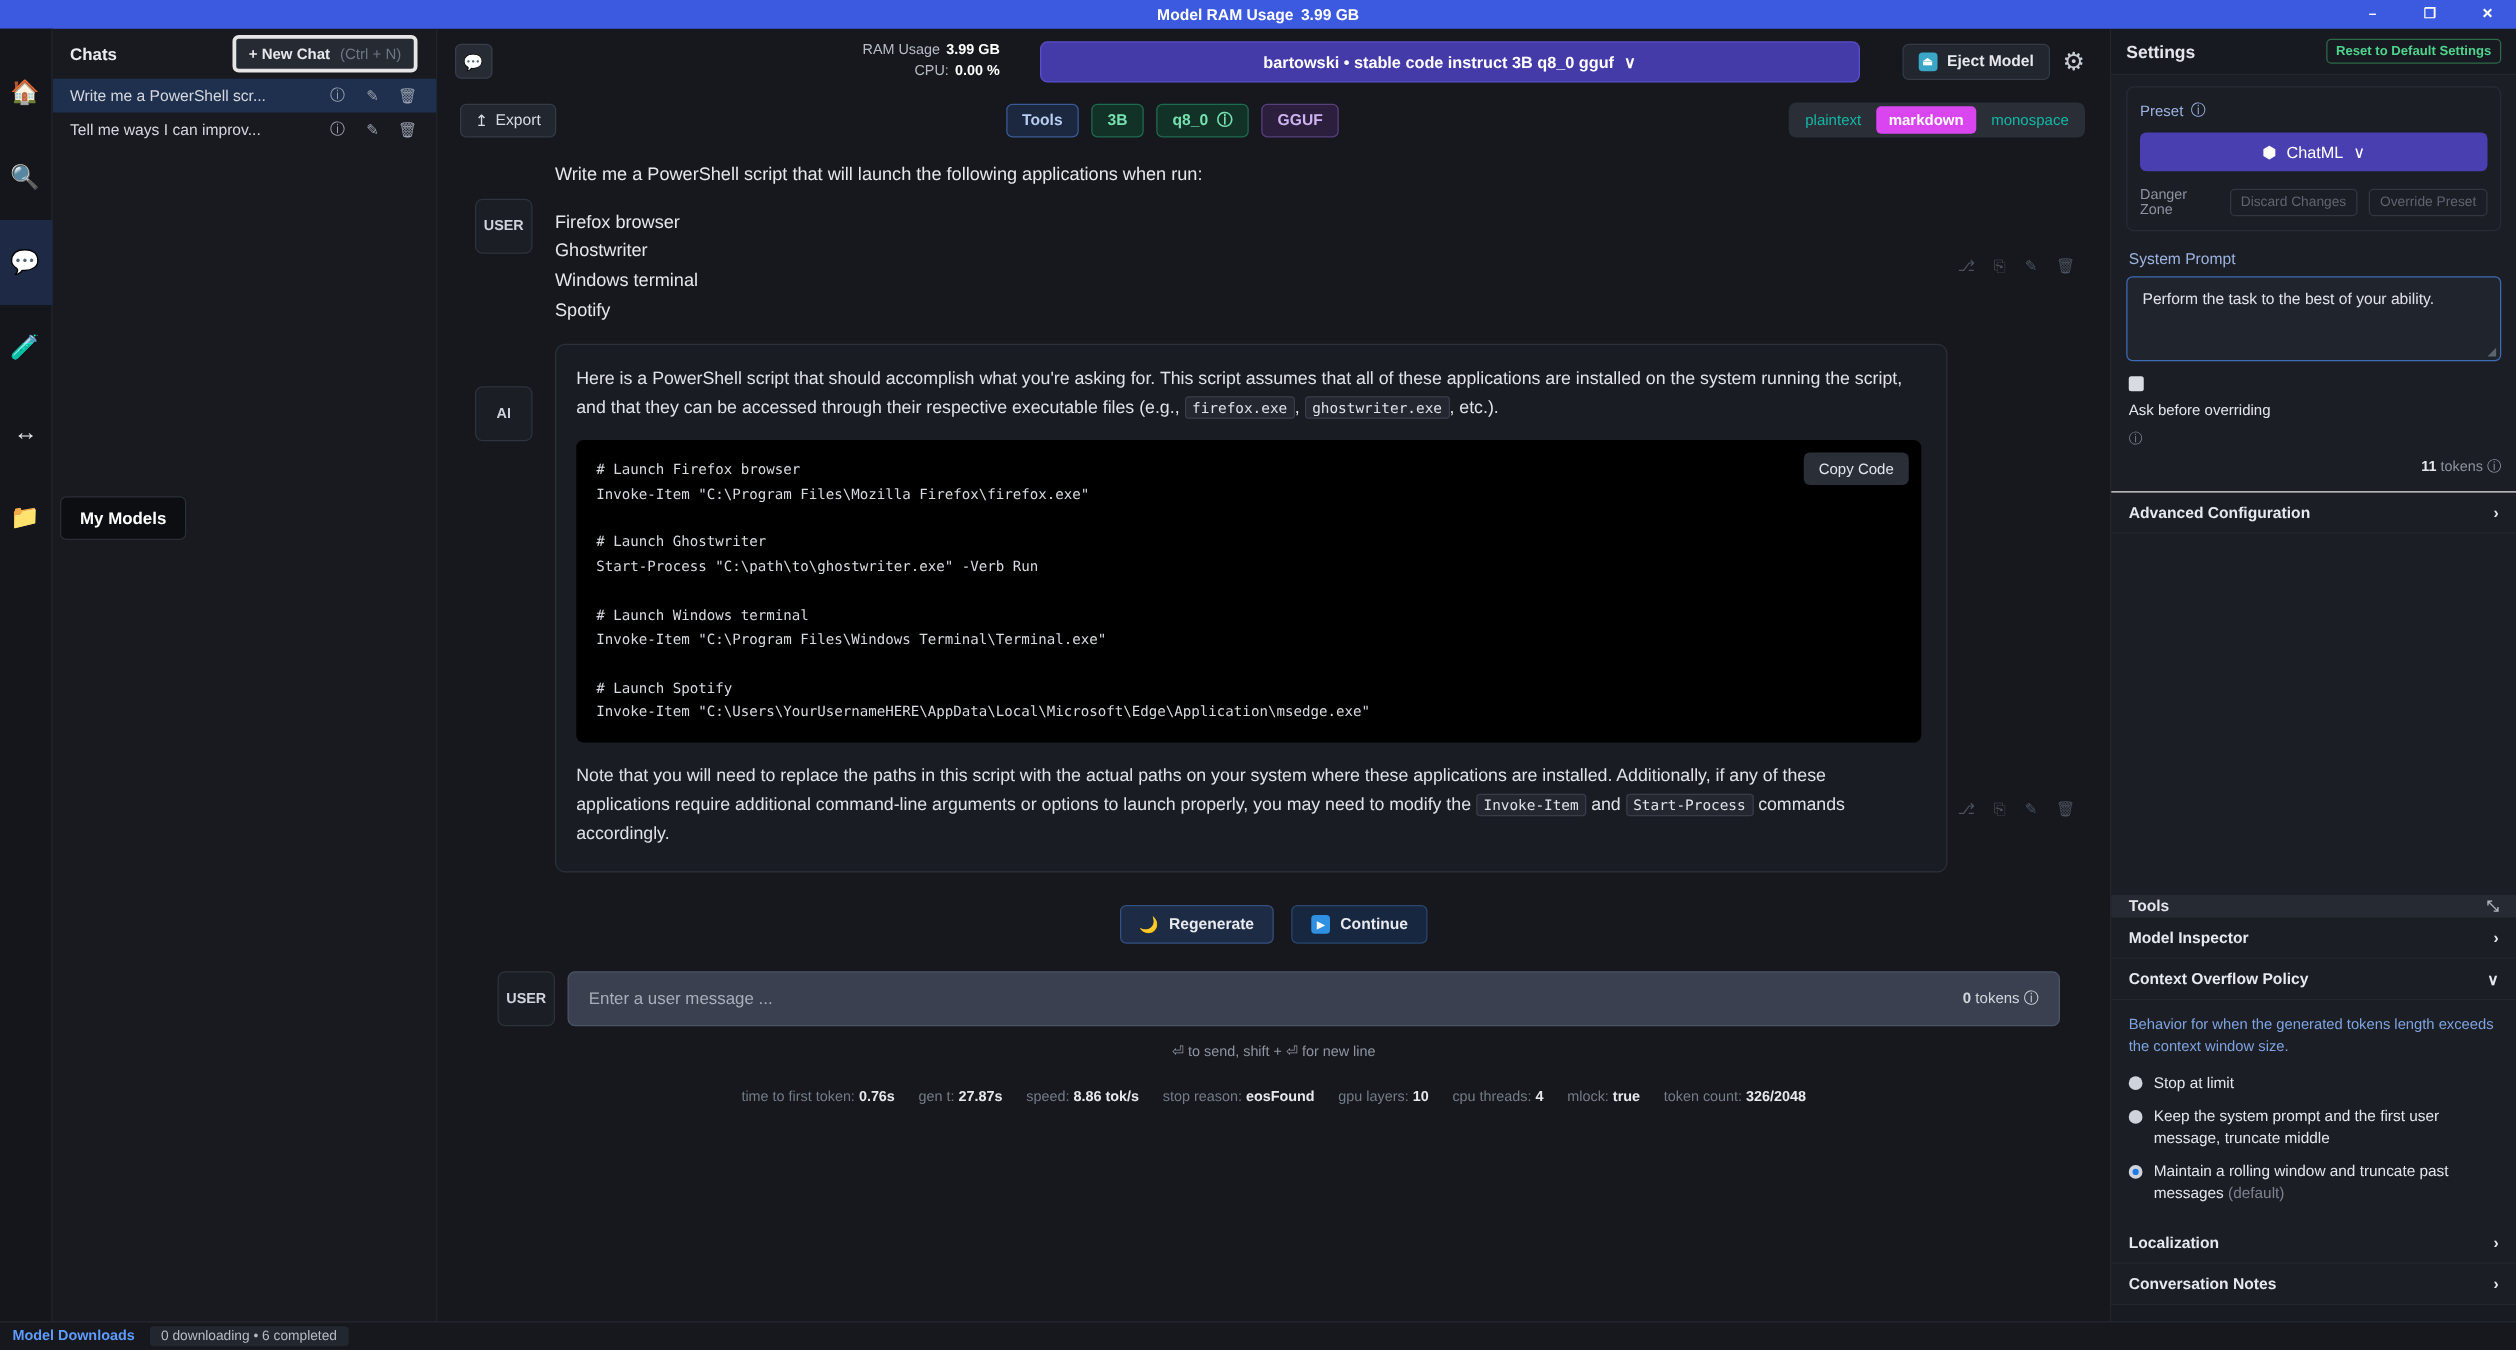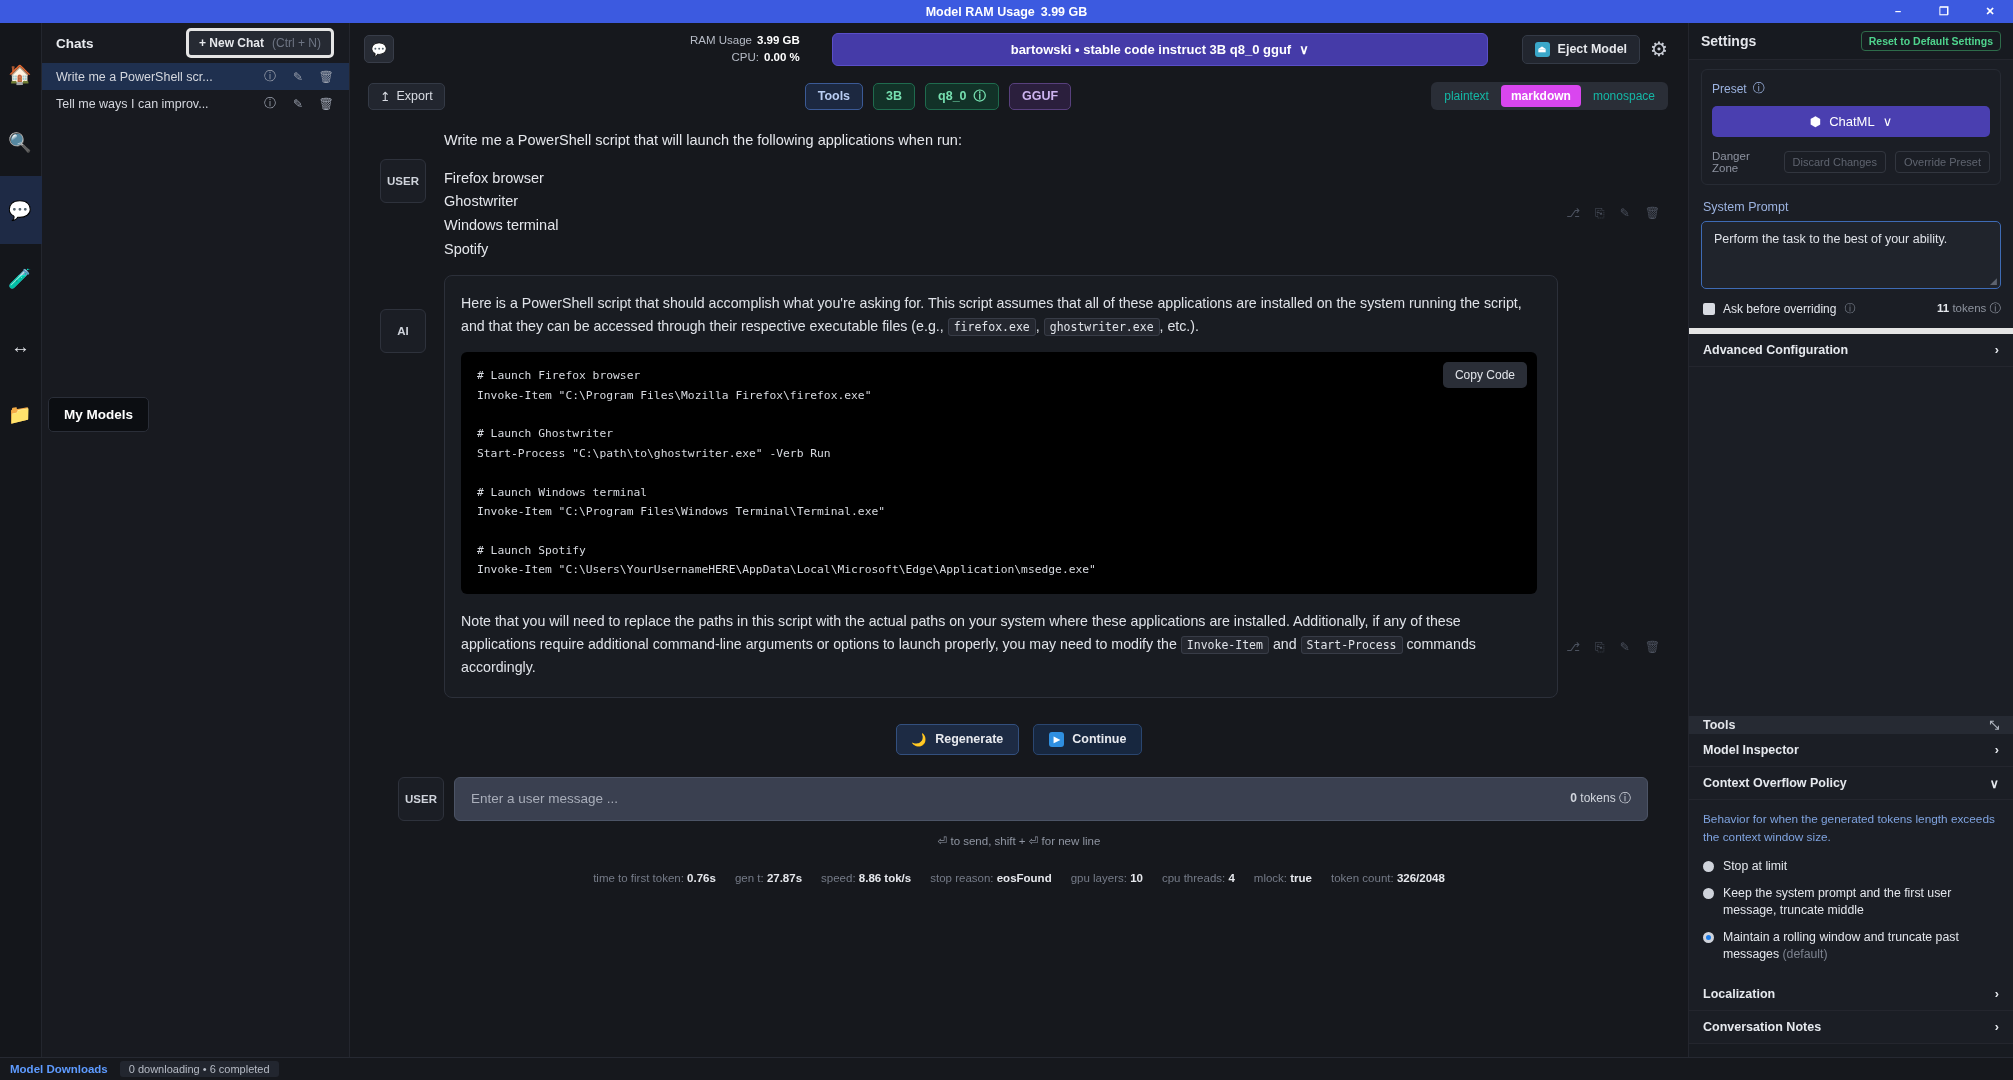--- a/index.html
+++ b/index.html
@@ -235,22 +235,23 @@
   }
   .sect-lbl { font-size: 12.5px; color: #9cb3e0; padding: 6px 14px 7px 14px; }
   .sysprompt {
     margin: 0 12px; background: #20242c; border: 1px solid #3e6bb5; border-radius: 5px;
     height: 68px; padding: 10px 12px; font-size: 12.5px; color: #dfe2e8; position: relative;
   }
   .sysprompt .grip {
     position: absolute; right: 3px; bottom: 2px; font-size: 9px; color: #5d6personal; color: #5d636f;
   }
   .askrow {
-    display: flex; align-items: center; padding: 12px 12px 12px 14px; gap: 8px;
-    border-bottom: 6px solid #e5e5e5;
+    display: flex; padding: 12px 12px 12px 14px; gap: 8px;
+    border-bottom: 1px solid #e5e5e5;
+    flex-direction: column;
   }
   .cbox { width: 12px; height: 12px; background: #d8dbe2; border-radius: 2px; }
   .askrow .t { font-size: 12px; color: #e3e6ec; }
   .askrow .i { font-size: 11px; color: #7b818e; }
   .askrow .tk { margin-left: auto; font-size: 11.5px; color: #8e949f; }
   .askrow .tk b { color: #e4e7ec; }
   .rowitem {
     height: 33px; display: flex; align-items: center; justify-content: space-between;
     padding: 0 14px; font-size: 12.5px; font-weight: 700; color: #e6e9ee;
     border-bottom: 1px solid #24262e; cursor: pointer;

